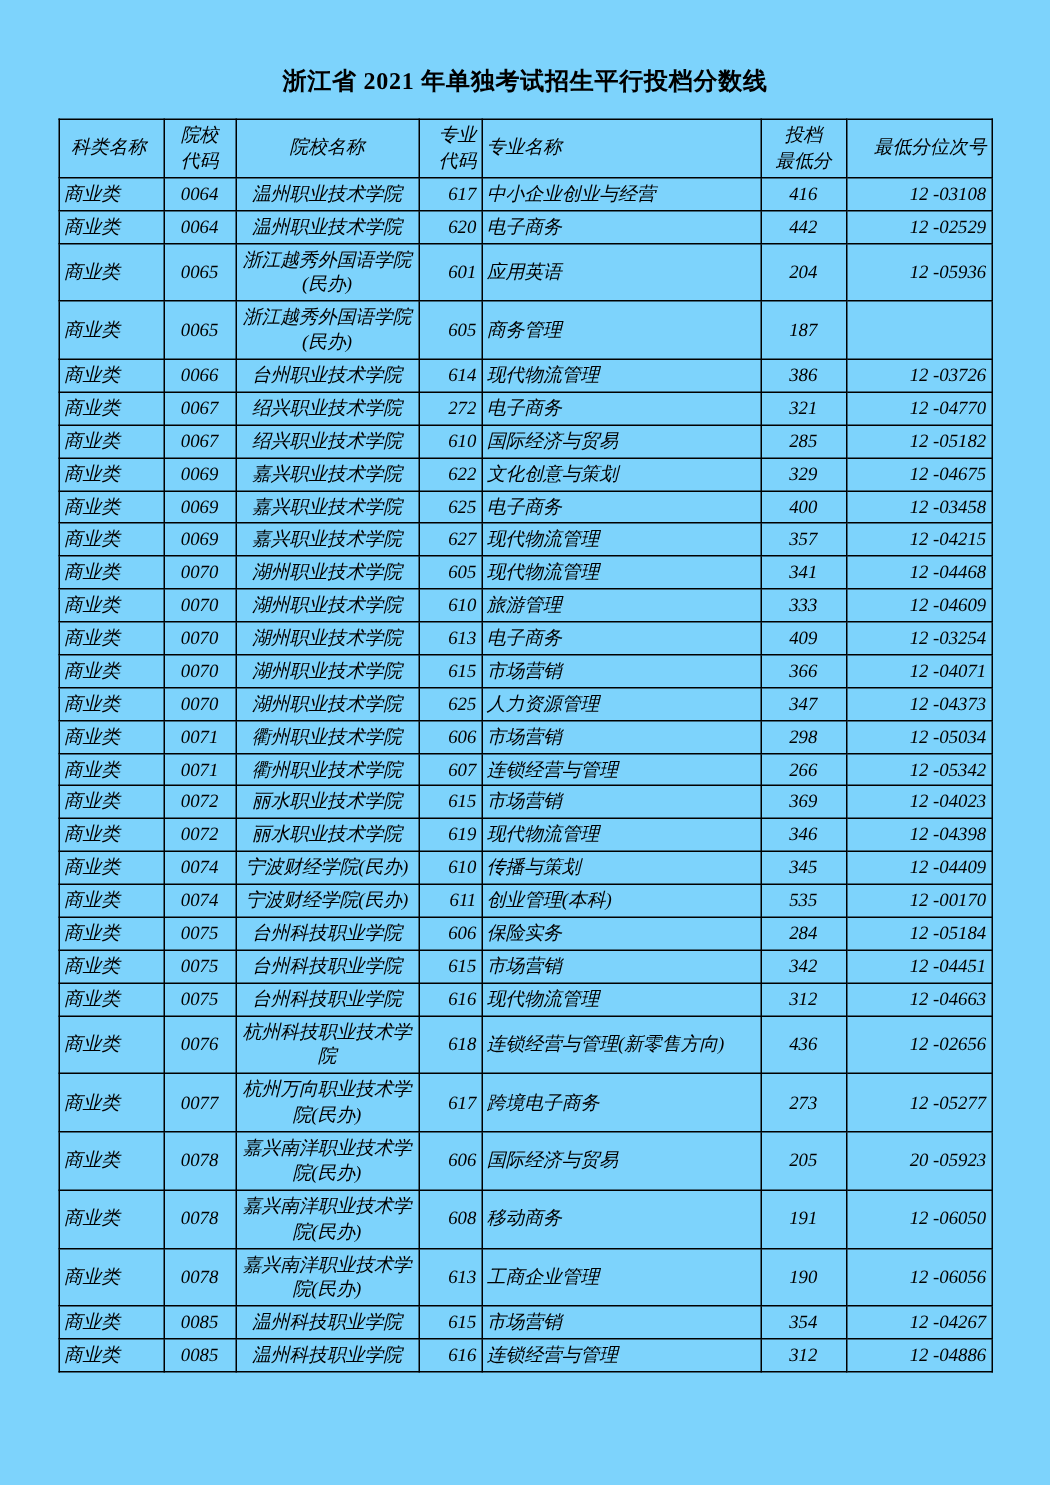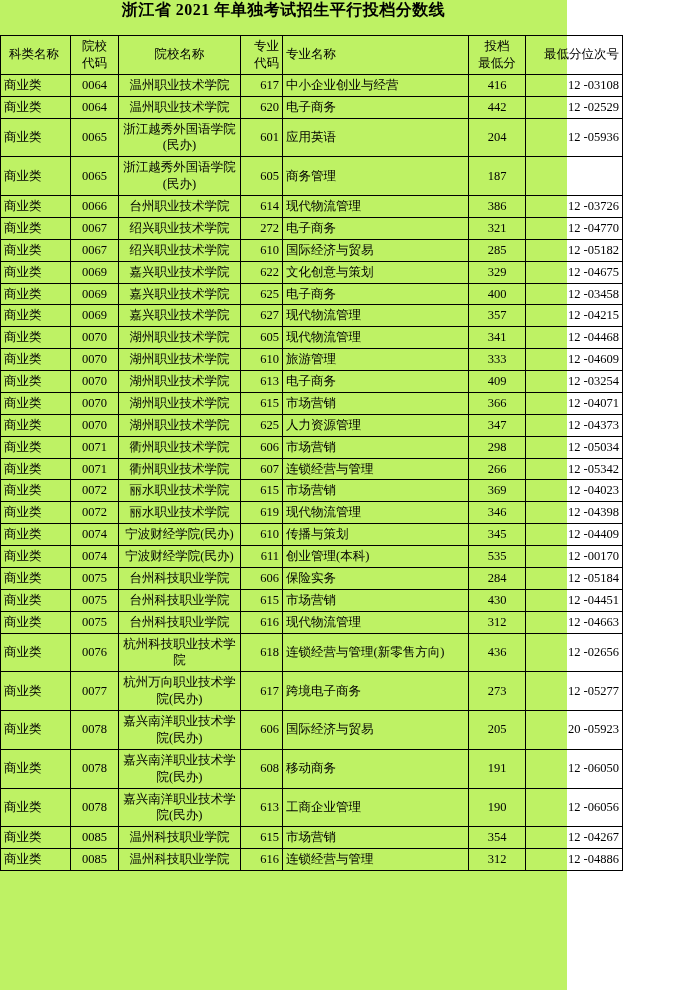--- a/index.html
+++ b/index.html
@@ -5,36 +5,38 @@
   * { margin: 0; padding: 0; box-sizing: border-box; }
   html, body { background: #ffffff; }
   body {
     width: 700px;
     height: 990px;
     font-family: "Liberation Serif", "DejaVu Serif", serif;
     color: #000;
     position: relative;
   }
   .page {
-    width: 567px;
+    width: 700px;
     height: 990px;
-    background: #bef264;
+    padding-top: 44px;
+    background: #7dd3fc;
   }
   .doc-title {
     text-align: center;
     font-size: 16px;
     font-weight: bold;
     letter-spacing: 0.5px;
     margin-bottom: 14px;
   }
   table.score-table {
     border-collapse: collapse;
     margin: 0 auto;
     width: 622px;
     table-layout: fixed;
+    font-style: italic;
   }
   .score-table th, .score-table td {
     border: 1px solid #000;
     font-size: 12.5px;
     line-height: 1.35;
     padding: 2px 3px;
     vertical-align: middle;
     font-weight: normal;
   }
   .score-table th { white-space: pre-line; }
@@ -281,21 +283,21 @@
           <td class="c4">保险实务</td>
           <td class="c5">284</td>
           <td class="c6">12 -05184</td>
         </tr>
         <tr>
           <td class="c0">商业类</td>
           <td class="c1">0075</td>
           <td class="c2">台州科技职业学院</td>
           <td class="c3">615</td>
           <td class="c4">市场营销</td>
-          <td class="c5">430</td>
+          <td class="c5">342</td>
           <td class="c6">12 -04451</td>
         </tr>
         <tr>
           <td class="c0">商业类</td>
           <td class="c1">0075</td>
           <td class="c2">台州科技职业学院</td>
           <td class="c3">616</td>
           <td class="c4">现代物流管理</td>
           <td class="c5">312</td>
           <td class="c6">12 -04663</td>

